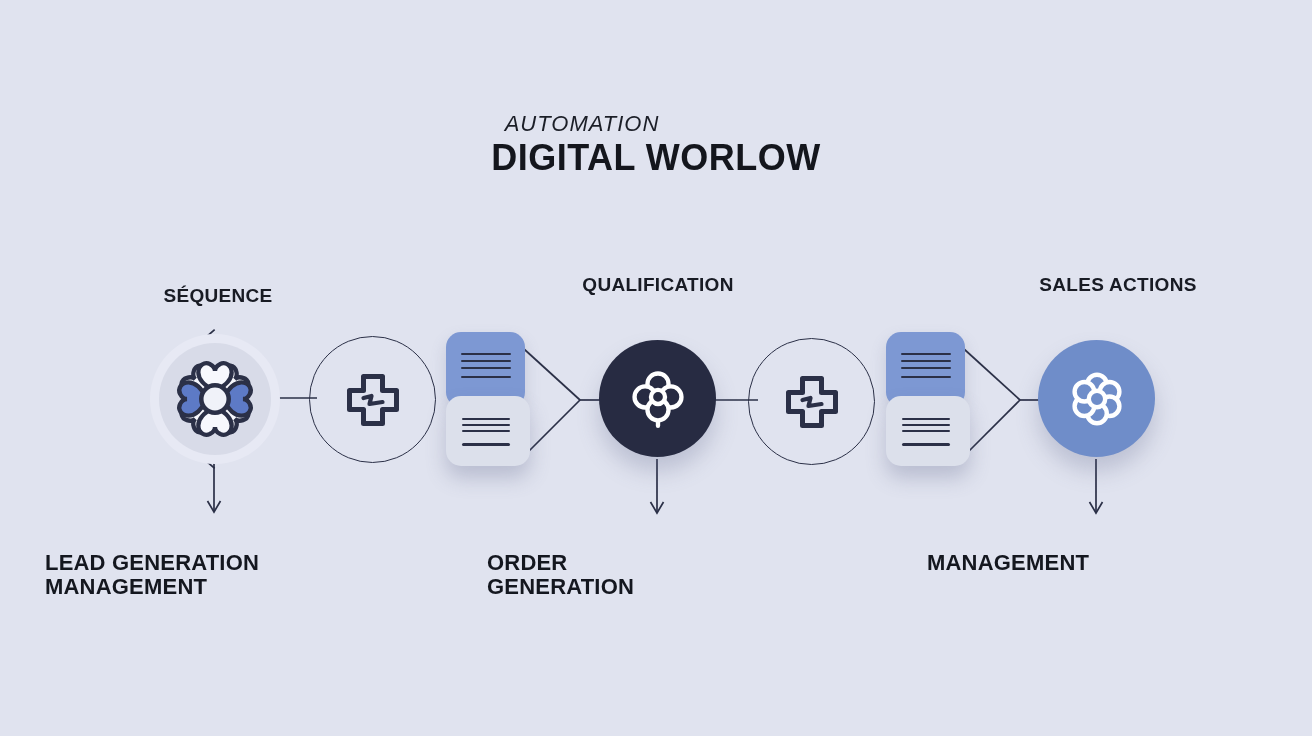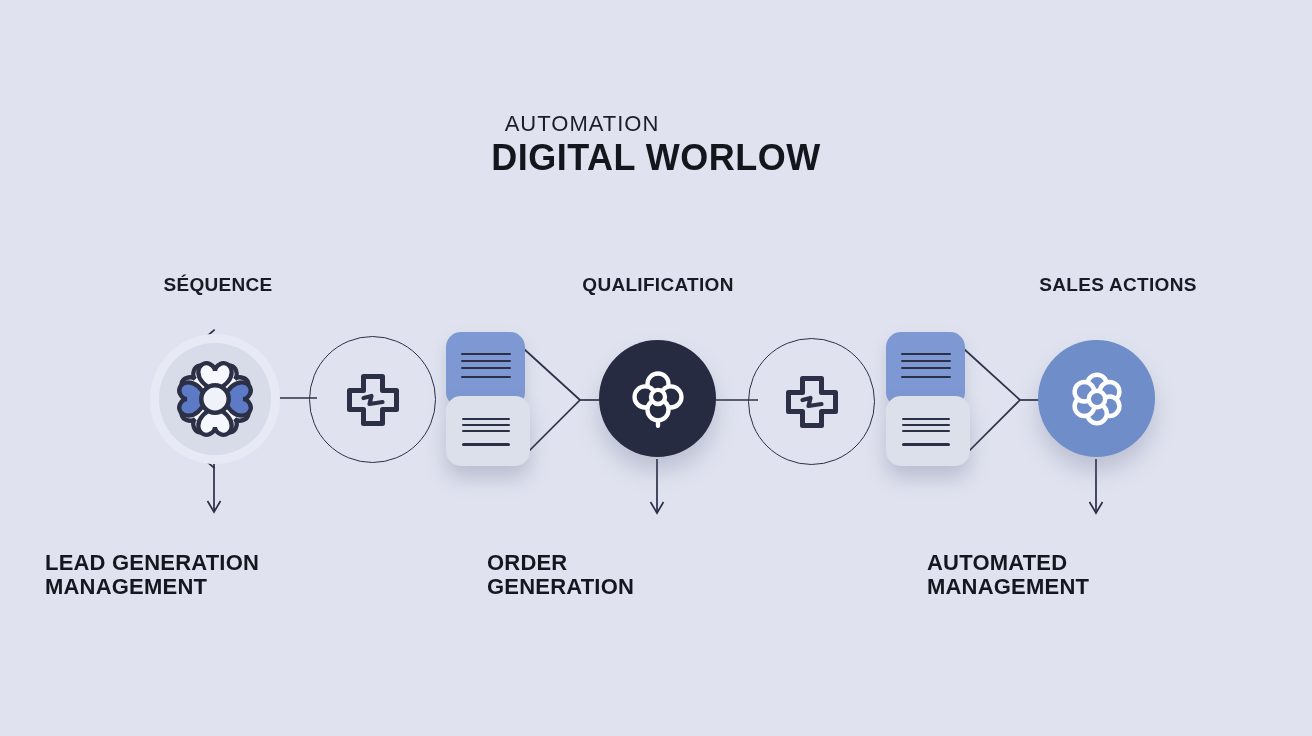--- a/index.html
+++ b/index.html
@@ -13,27 +13,27 @@
     --soft-circle-bg:#d8dbe8;
     --soft-ring:#e7e9f4;
     --text-dark:#14161d;
   }
   *{margin:0;padding:0;box-sizing:border-box;}
   html,body{width:1312px;height:736px;overflow:hidden;}
   body{font-family:"Liberation Sans","DejaVu Sans",sans-serif;background:var(--background);}
   .canvas{position:relative;width:1312px;height:736px;background:var(--background);}
 
   .kicker{position:absolute;top:111px;left:0;width:1164px;text-align:center;
-    font-size:22px;font-weight:500;letter-spacing:1px;color:#1b1e27;}
+    font-size:22px;font-weight:500;letter-spacing:1px;color:#1b1e27;font-style:italic;}
   .heading{position:absolute;top:136px;left:0;width:1312px;text-align:center;
     font-size:36px;line-height:44px;font-weight:800;letter-spacing:.5px;color:var(--text-dark);}
 
   .col-header{position:absolute;top:274px;width:320px;text-align:center;
     font-size:19px;line-height:22px;font-weight:700;letter-spacing:.3px;color:#181b24;}
-  .col-header.c1{left:58px;}
+  .col-header.c1{left:58px;margin-top:11px;}
   .col-header.c2{left:498px;}
   .col-header.c3{left:958px;}
 
   .caption{position:absolute;top:551px;width:340px;text-align:left;
     font-size:22px;line-height:24px;font-weight:700;letter-spacing:.2px;color:#14171f;}
   .caption.c1{left:45px;}
   .caption.c2{left:487px;}
   .caption.c3{left:927px;}
 
   .connectors{position:absolute;left:0;top:0;z-index:0;pointer-events:none;}
@@ -204,17 +204,16 @@
 
   <div class="caption c1">
     <div>LEAD GENERATION</div>
     <div>MANAGEMENT</div>
   </div>
   <div class="caption c2">
     <div>ORDER</div>
     <div>GENERATION</div>
   </div>
   <div class="caption c3">
-    <div>AUTOMATED</div>
     <div>MANAGEMENT</div>
   </div>
 
 </div>
 
 </body></html>

